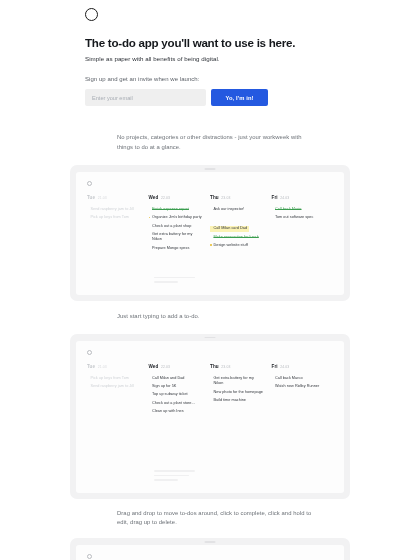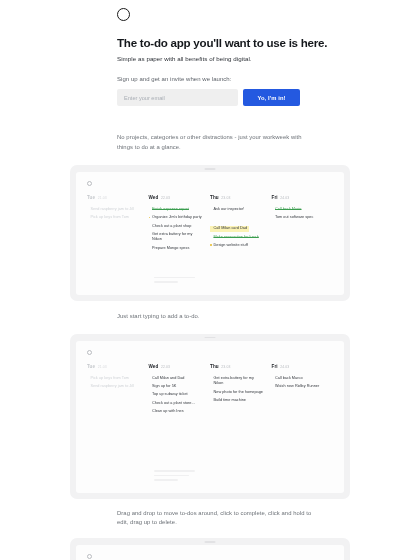--- a/index.html
+++ b/index.html
@@ -5,21 +5,21 @@
   * { box-sizing: border-box; margin: 0; padding: 0; }
   html, body {
     width: 420px; height: 560px;
     background: #ffffff;
     font-family: "Liberation Sans", sans-serif;
     overflow: hidden;
   }
   .page { width: 420px; height: 560px; position: relative; background:#fff; }
 
   
-  .hero { padding: 8px 0 0 117px; }
+  .hero { padding: 8px 0 0 85px; }
   .logo-mark {
     width: 13px; height: 13px; border: 1.7px solid #1b1b1b;
     border-radius: 50%; margin-bottom: 15px;
   }
   .headline {
     font-size: 11.6px; font-weight: bold; color: #15181c;
     letter-spacing: -0.25px; line-height: 1.25; margin-bottom: 5px;
   }
   .subhead {
     font-size: 6.2px; color: #2b2f35; letter-spacing: .05px;

